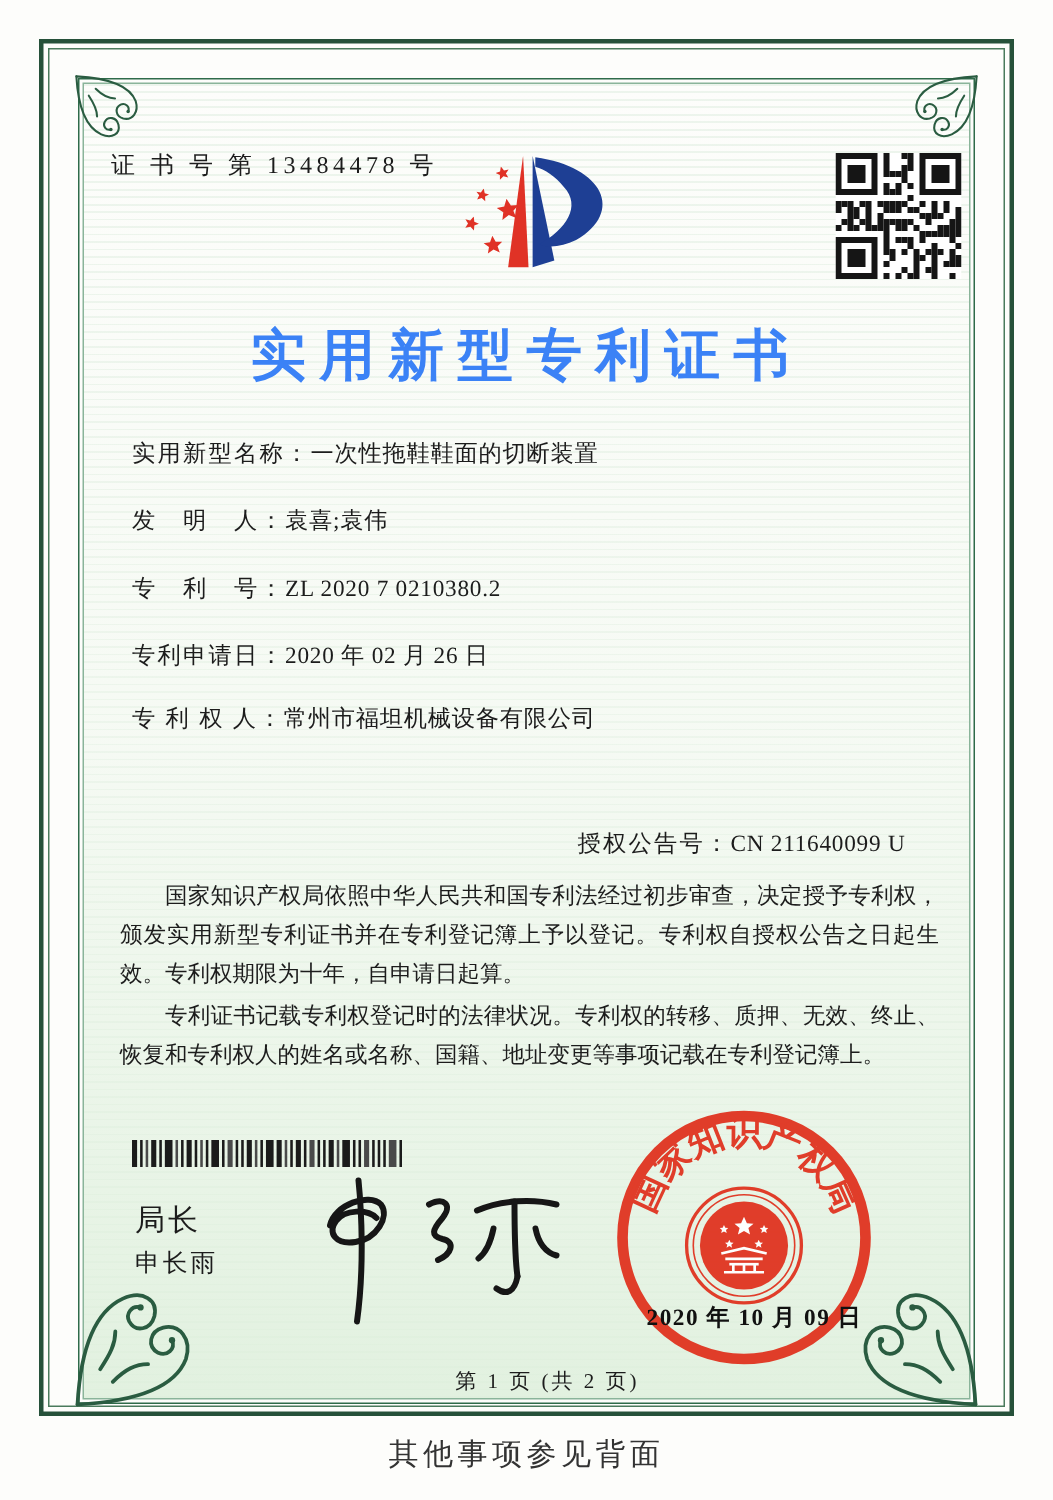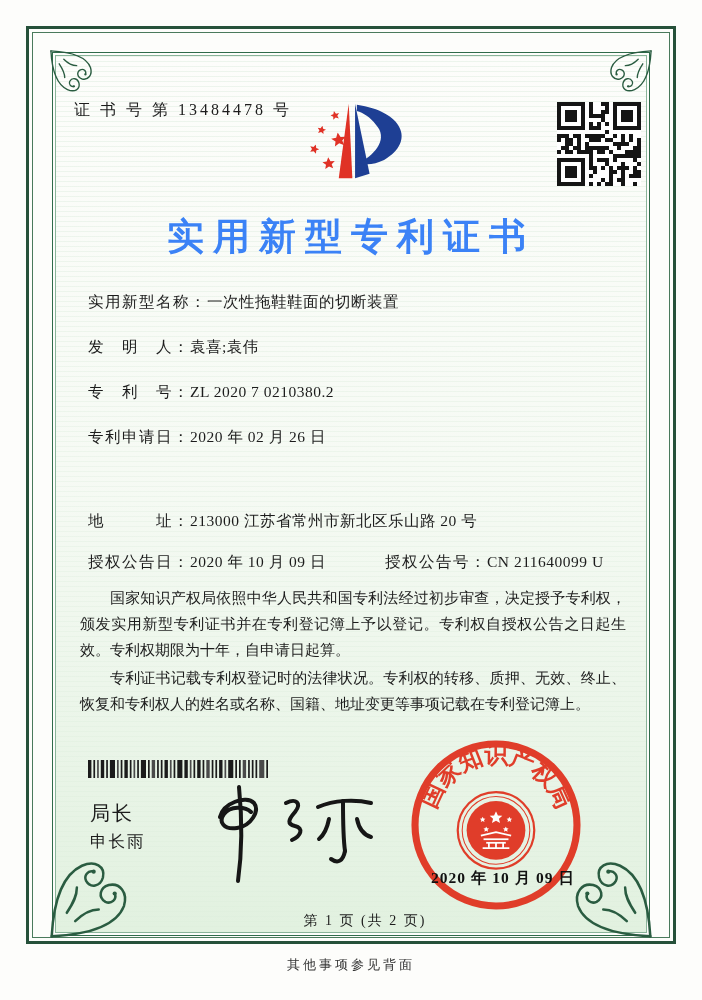--- a/index.html
+++ b/index.html
@@ -46,21 +46,21 @@
   .paras p{margin:0 0 3px 0;text-indent:2em;}
   
   .barcode{position:absolute;left:88px;top:760px;width:184px;height:18px;}
   .signer-title{position:absolute;left:90px;top:800px;font-size:20px;letter-spacing:2px;}
   .signer-name{position:absolute;left:90px;top:831px;font-size:16.5px;letter-spacing:2px;}
   .signature{position:absolute;left:192px;top:775px;width:195px;height:110px;}
   .seal{position:absolute;left:407px;top:736px;width:178px;height:178px;opacity:.93;}
   .seal-date{position:absolute;left:431px;top:868px;font-size:15.5px;letter-spacing:1px;
     font-weight:600;color:#111;}
   .page-note{position:absolute;left:0;right:0;top:912px;text-align:center;font-size:14px;letter-spacing:2px;padding-left:28px;}
-  .back-note{position:absolute;left:0;right:0;top:956px;text-align:center;font-size:13px;letter-spacing:3px;color:#333;}
+  .back-note{position:absolute;left:0;right:0;top:956px;text-align:center;font-size:20px;letter-spacing:3px;color:#333;}
 </style>
 </head>
 <body>
 
 <div class="sheet">
 
   <div class="frame-outer"></div>
   <div class="frame-outer-inner-line"></div>
   <div class="frame-inner"></div>
   <div class="frame-inner2"></div>
@@ -263,22 +263,21 @@
         <rect x="8" y="64" width="12" height="12" fill="#151515"></rect>
       </svg>
   </div>
 
   <div class="title">实用新型专利证书</div>
 
   <div class="frow f0"><span class="lab">实用新型名称：</span><span>一次性拖鞋鞋面的切断装置</span></div>
   <div class="frow f1"><span class="lab">发　明　人：</span><span>袁喜;袁伟</span></div>
   <div class="frow f2"><span class="lab">专　利　号：</span><span>ZL 2020 7 0210380.2</span></div>
   <div class="frow f3"><span class="lab">专利申请日：</span><span>2020 年 02 月 26 日</span></div>
-  <div class="frow f5"><span class="lab">地　　　址：</span><span>213000 江苏省常州市新北区乐山路 20 号</span></div>
-  <div class="frow f6a"><span class="lab">授权公告日：</span><span>2020 年 10 月 09 日</span></div>
+  <div class="frow f4"><span class="lab">专 利 权 人：</span><span>常州市福坦机械设备有限公司</span></div>
   <div class="frow f6b"><span class="lab">授权公告号：</span><span>CN 211640099 U</span></div>
 
   <div class="paras">
     <p>国家知识产权局依照中华人民共和国专利法经过初步审查，决定授予专利权，颁发实用新型专利证书并在专利登记簿上予以登记。专利权自授权公告之日起生效。专利权期限为十年，自申请日起算。</p>
     <p>专利证书记载专利权登记时的法律状况。专利权的转移、质押、无效、终止、恢复和专利权人的姓名或名称、国籍、地址变更等事项记载在专利登记簿上。</p>
   </div>
 
   <div class="barcode">
     <svg id="barsvg" viewBox="0 0 184 18" width="184" height="18">
         <rect x="0" y="0" width="3.4" height="18" fill="#1b1b1b"></rect>

